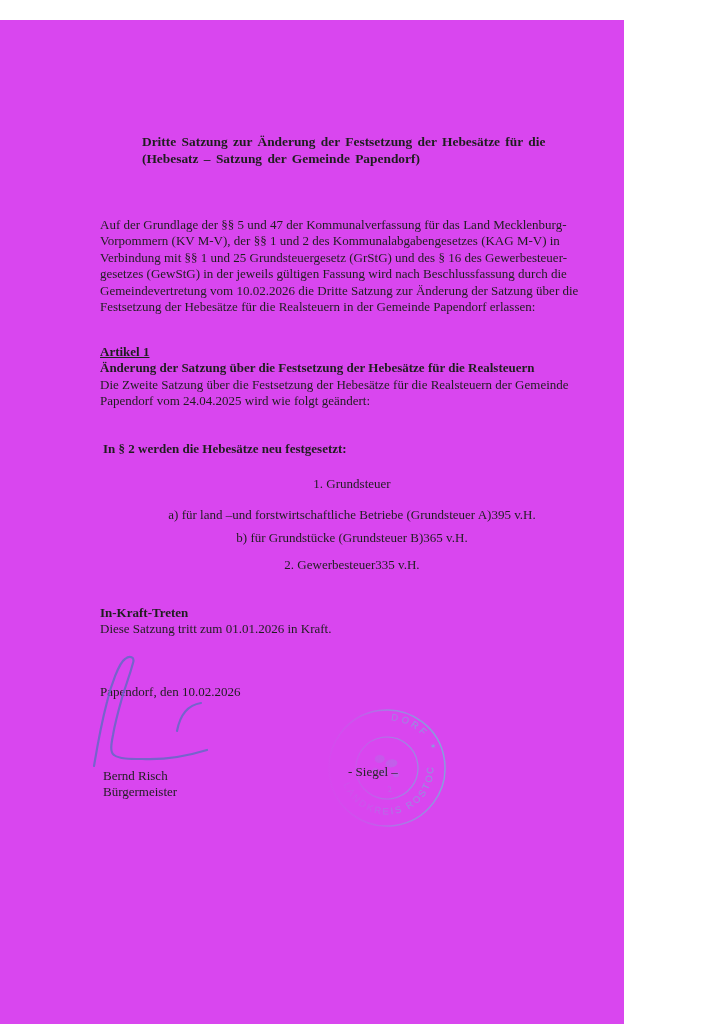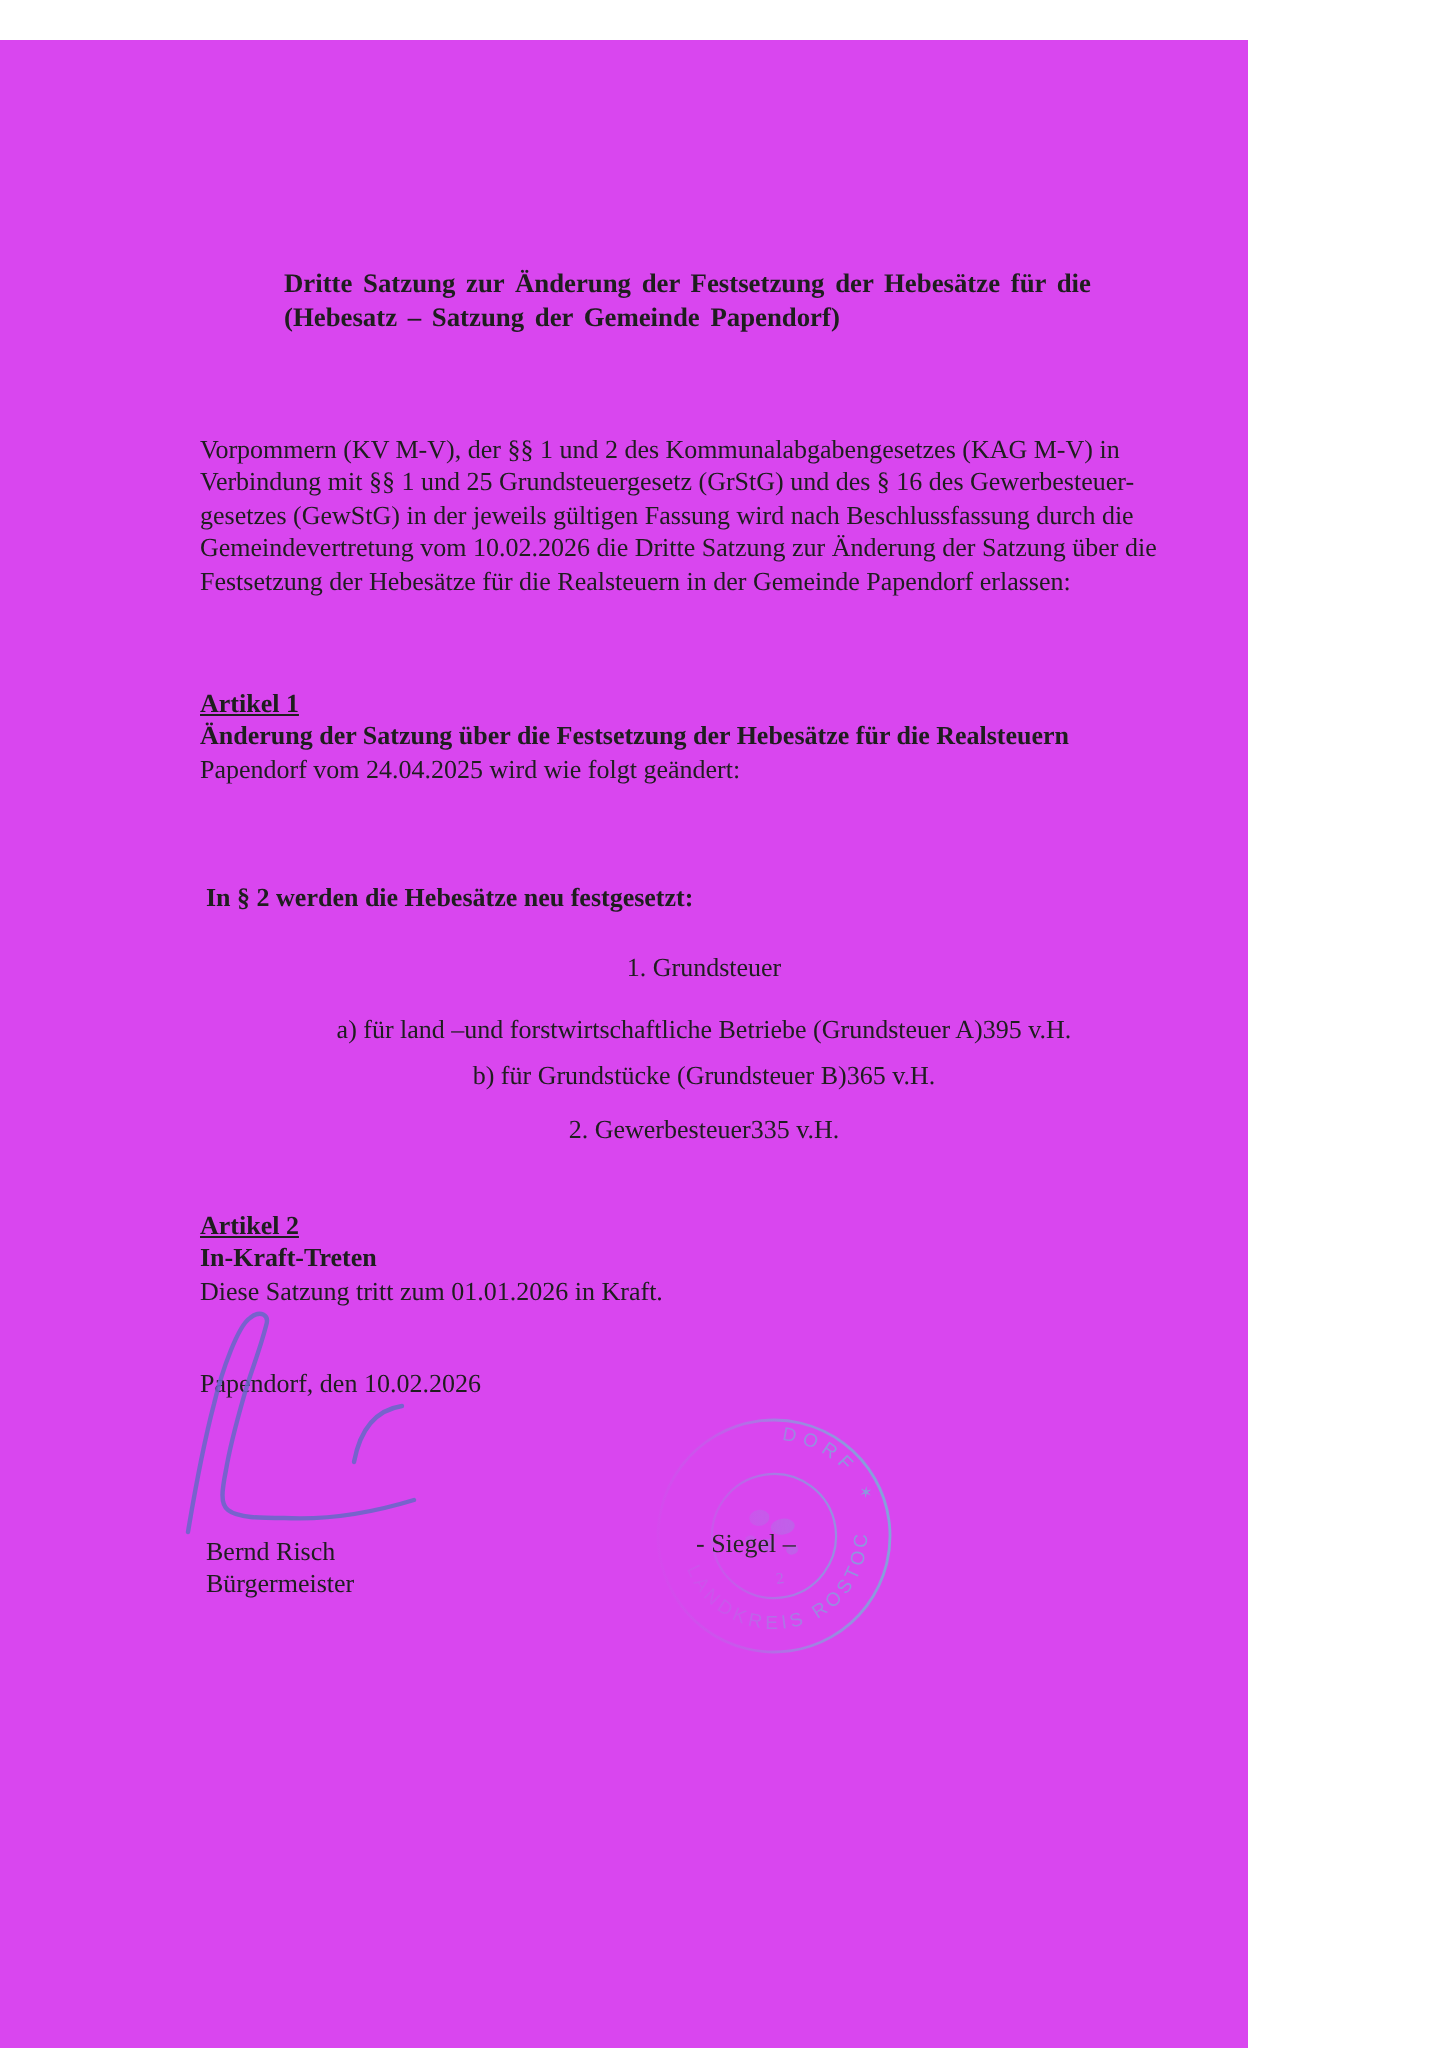--- a/index.html
+++ b/index.html
@@ -29,30 +29,32 @@
 <body>
 
 <div class="page">
 
   <div class="abs title">
     <div class="line">Dritte Satzung zur Änderung der Festsetzung der Hebesätze für die</div>
     <div class="line">(Hebesatz – Satzung der Gemeinde Papendorf)</div>
   </div>
 
   <div class="abs intro">
+    <div class="line">Auf der Grundlage der §§ 5 und 47 der Kommunalverfassung für das Land Mecklenburg-</div>
     <div class="line">Vorpommern (KV M-V), der §§ 1 und 2 des Kommunalabgabengesetzes (KAG M-V) in</div>
     <div class="line">Verbindung mit §§ 1 und 25 Grundsteuergesetz (GrStG) und des § 16 des Gewerbesteuer-</div>
     <div class="line">gesetzes (GewStG) in der jeweils gültigen Fassung wird nach Beschlussfassung durch die</div>
     <div class="line">Gemeindevertretung vom 10.02.2026 die Dritte Satzung zur Änderung der Satzung über die</div>
     <div class="line">Festsetzung der Hebesätze für die Realsteuern in der Gemeinde Papendorf erlassen:</div>
   </div>
 
   <div class="abs art1">
     <div class="line b u">Artikel 1</div>
     <div class="line b">Änderung der Satzung über die Festsetzung der Hebesätze für die Realsteuern</div>
+    <div class="line">Die Zweite Satzung über die Festsetzung der Hebesätze für die Realsteuern der Gemeinde</div>
     <div class="line">Papendorf vom 24.04.2025 wird wie folgt geändert:</div>
   </div>
 
   <div class="abs s2 line">In § 2 werden die Hebesätze neu festgesetzt:</div>
 
   <div class="abs row" style="top:456px;">
     <span class="line">1. Grundsteuer</span>
     <span class="line val"></span>
   </div>
   <div class="abs row" style="top:487px;">
@@ -62,21 +64,20 @@
   <div class="abs row" style="top:510px;">
     <span class="line">b) für Grundstücke (Grundsteuer B)</span>
     <span class="line val">365 v.H.</span>
   </div>
   <div class="abs row" style="top:537px;">
     <span class="line">2. Gewerbesteuer</span>
     <span class="line val">335 v.H.</span>
   </div>
 
   <div class="abs art2">
-    <div class="line b u">Artikel 2</div>
     <div class="line b">In-Kraft-Treten</div>
     <div class="line">Diese Satzung tritt zum 01.01.2026 in Kraft.</div>
   </div>
 
   <div class="abs place-date line">Papendorf, den 10.02.2026</div>
 
   <svg class="abs sig-svg" width="135" height="118" viewBox="0 0 135 118">
     <g fill="none" stroke="#6a67c8" stroke-width="2.2" stroke-linecap="round" opacity="0.88">
       <path d="M9,113 C12,95 17,68 22,49 C26,32 34,10 40,6 C45,2 50,4 48,10 C44,25 41,31 37,45 C33,59 30,70 28,82 C26,92 25,99 29,102 C34,106 45,106 57,106 C76,107 99,104 122,97"></path>
       <path d="M92,78 C95,62 103,52 116,50"></path>

